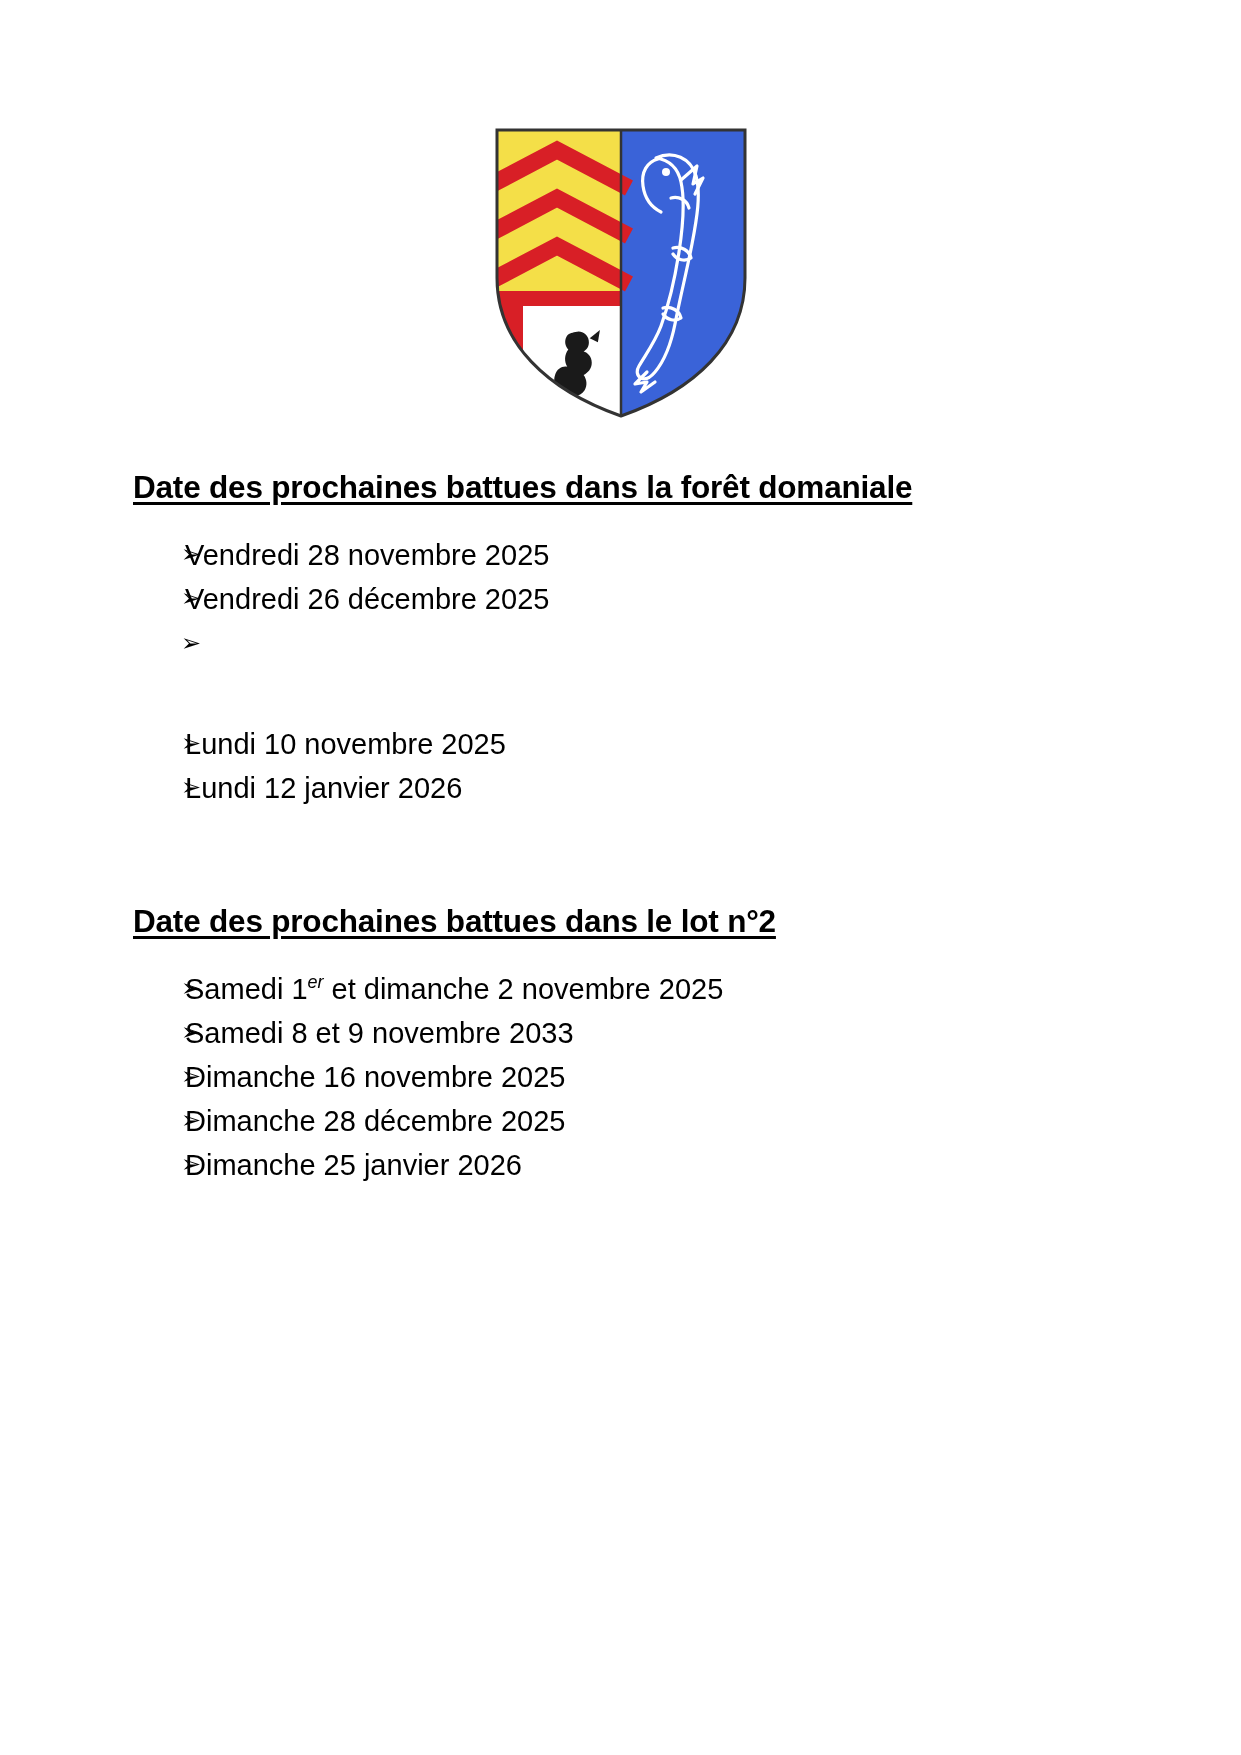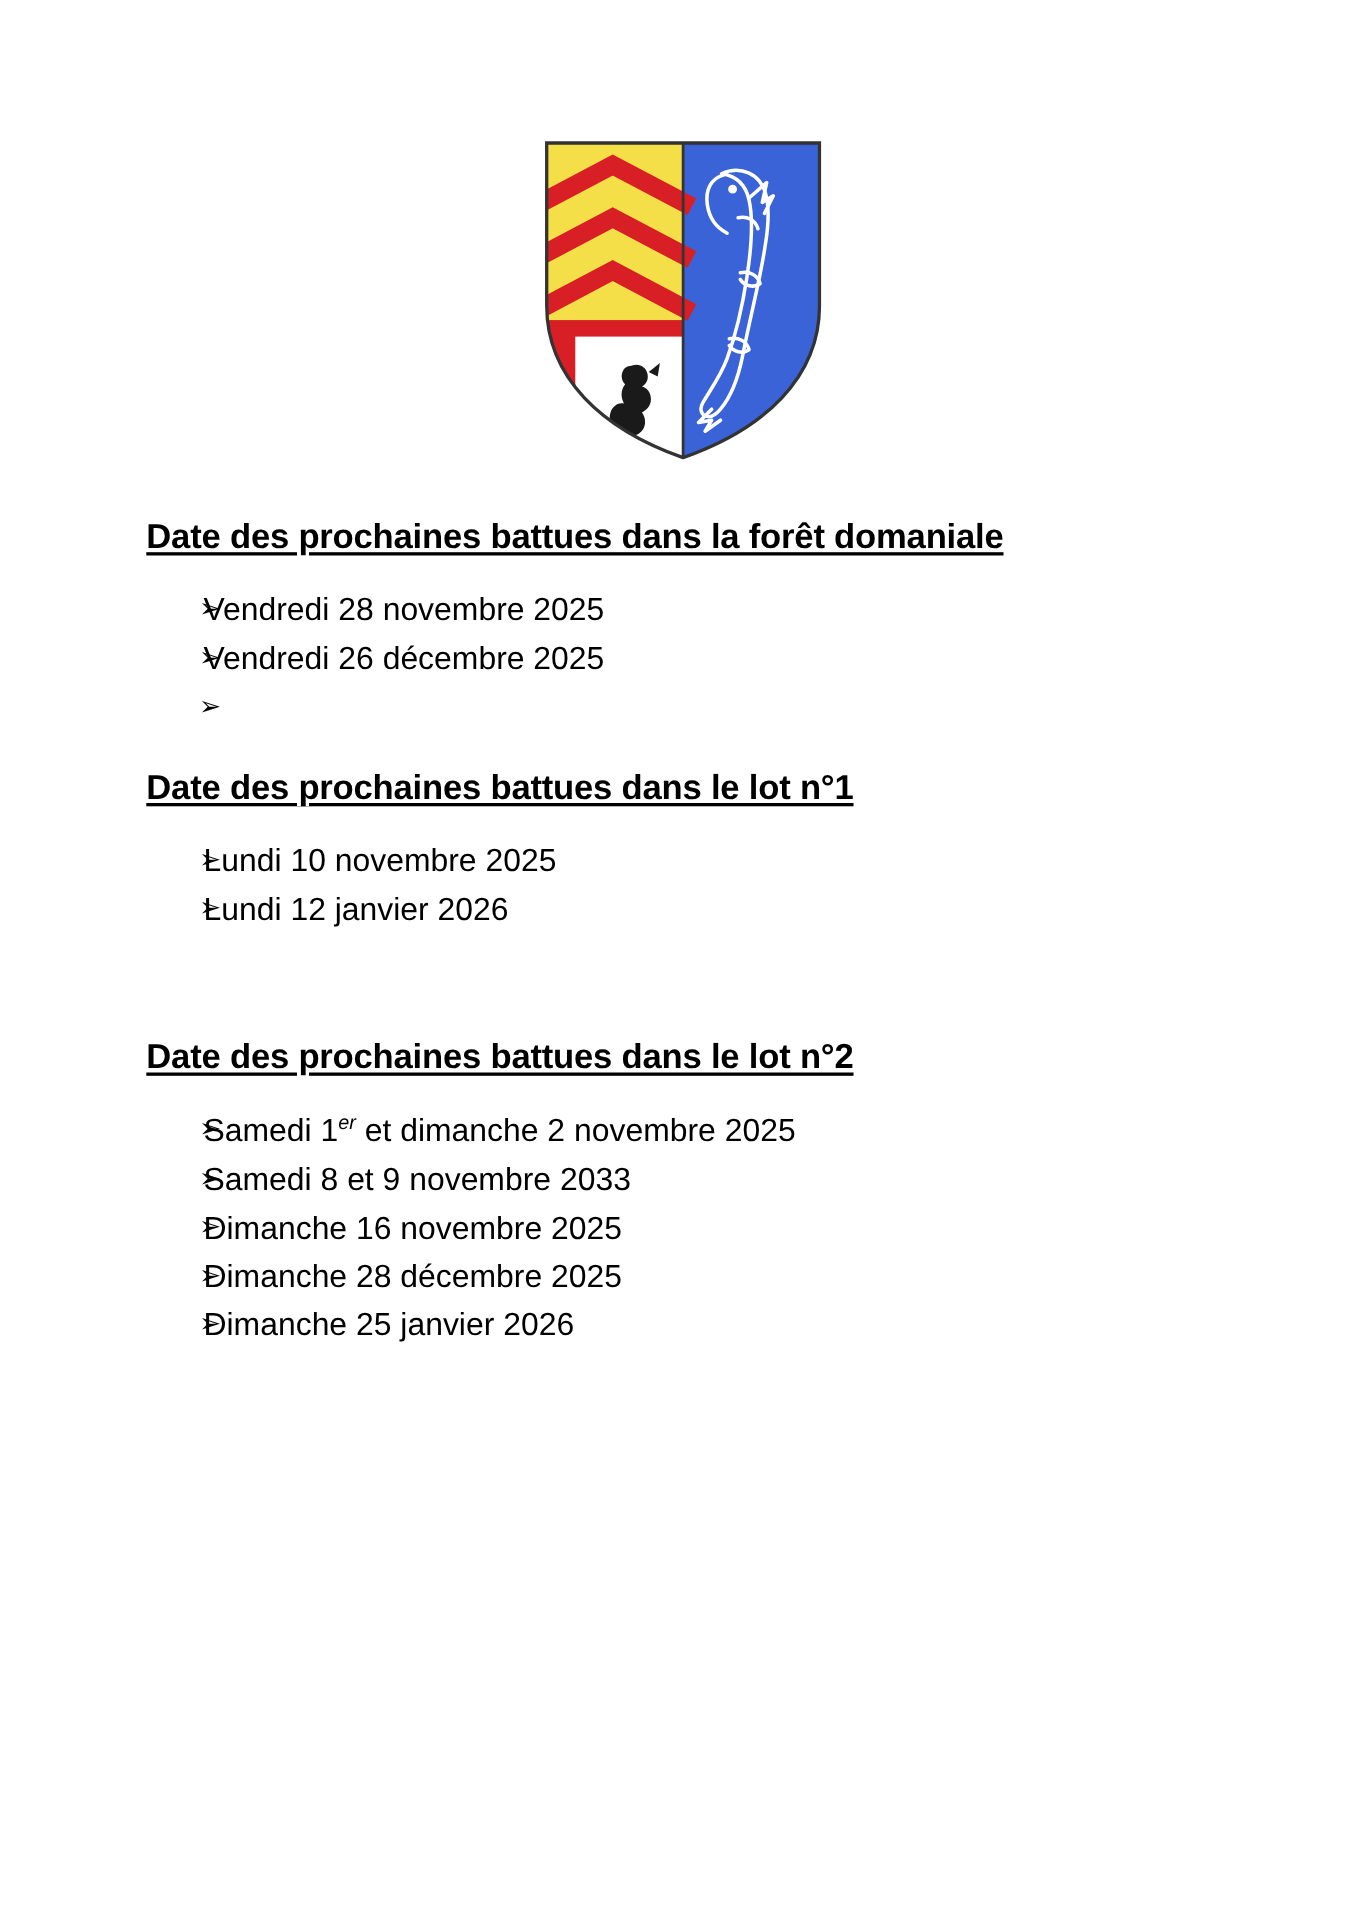--- a/index.html
+++ b/index.html
@@ -160,21 +160,20 @@
         </li>
         <li>
           <span class="bullet">➢</span>
         </li>
       </ul>
     </div>
 
     <div class="spacer-lg"></div>
 
     <div class="section">
-      <h2 class="section-title">Date des prochaines battues dans le lot n°1</h2>
       <ul class="list">
         <li>
           <span class="bullet">➢</span>
           <span class="txt">Lundi 10 novembre 2025</span>
         </li>
         <li>
           <span class="bullet">➢</span>
           <span class="txt">Lundi 12 janvier 2026</span>
         </li>
       </ul>

